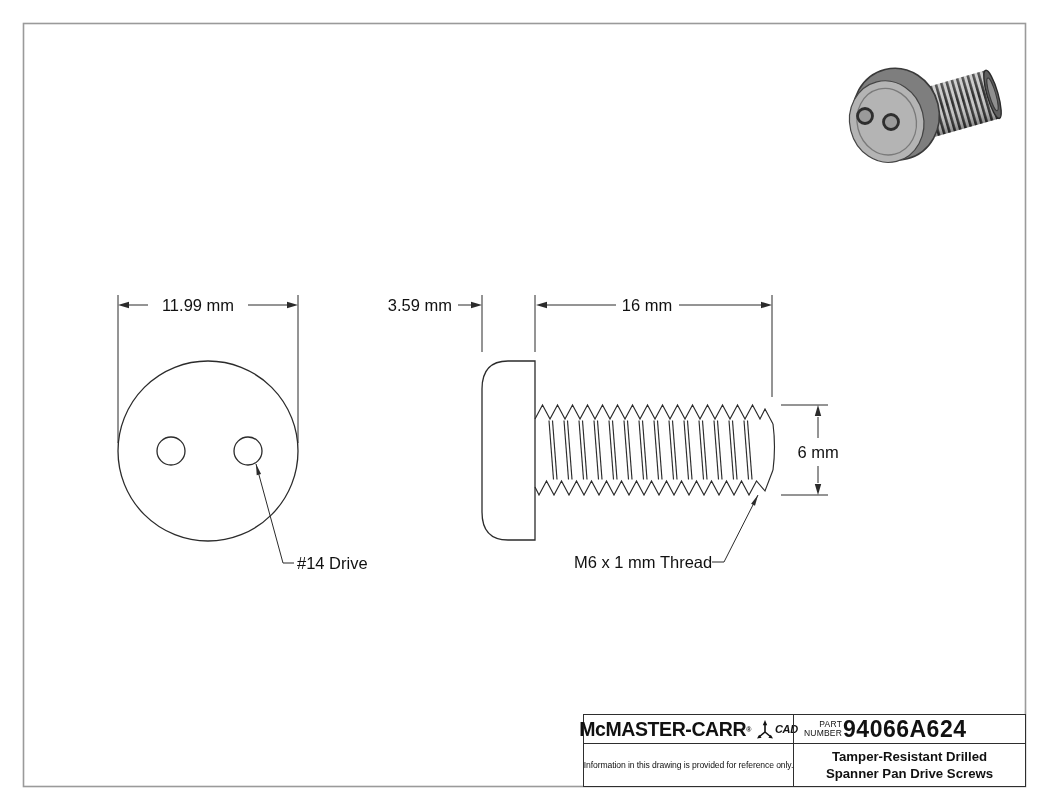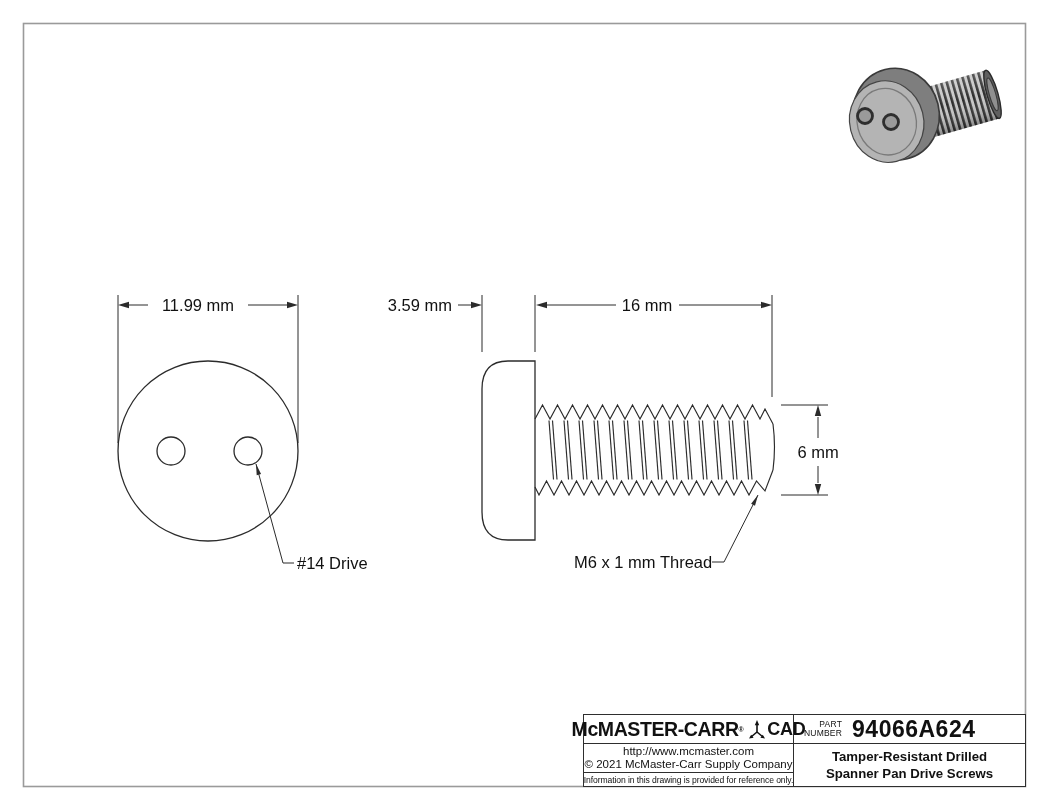--- a/index.html
+++ b/index.html
@@ -13,28 +13,28 @@
   .titleblock{position:absolute;left:583px;top:714px;width:443px;height:73px;
               box-sizing:border-box;border:1.5px solid #2e2e2e;background:#fff;
               display:flex;z-index:5;}
   .tb-left{width:209px;display:flex;flex-direction:column;box-sizing:border-box;}
   .tb-right{flex:1;border-left:1.5px solid #2e2e2e;display:flex;flex-direction:column;box-sizing:border-box;}
   .tb-logo-row{height:29px;display:flex;align-items:center;justify-content:center;
                border-bottom:1px solid #2e2e2e;box-sizing:border-box;gap:3px;}
   .brand{font-weight:bold;font-size:19.5px;letter-spacing:-0.4px;white-space:nowrap;}
   .reg{font-size:7px;vertical-align:super;position:relative;top:4px;}
   .cad-logo{display:flex;align-items:center;gap:1px;margin-left:2px;}
-  .cad-text{font-weight:bold;font-size:18px;letter-spacing:-0.3px;}
+  .cad-text{font-weight:bold;font-size:11px;letter-spacing:-0.3px;font-style:italic;}
   .tb-url-row{height:29px;border-bottom:1px solid #2e2e2e;box-sizing:border-box;
               display:flex;flex-direction:column;align-items:center;justify-content:center;
               font-size:11.5px;line-height:13px;}
   .tb-note{flex:1;display:flex;align-items:center;justify-content:center;
            font-size:8.6px;letter-spacing:-0.1px;white-space:nowrap;}
   .tb-pn-row{height:29px;border-bottom:1px solid #2e2e2e;box-sizing:border-box;
-             display:flex;align-items:center;justify-content:flex-start;padding-left:10px;gap:10px;}
+             display:flex;align-items:center;justify-content:flex-start;padding-left:10px;gap:1px;}
   .pn-label{font-size:8.5px;line-height:9px;text-align:right;letter-spacing:0.2px;}
   .pn{font-weight:bold;font-size:23px;letter-spacing:0.5px;}
   .tb-product{flex:1;display:flex;flex-direction:column;align-items:center;justify-content:center;
               font-size:13.2px;line-height:17px;text-align:center;font-weight:bold;}
 </style>
 </head>
 <body>
 
 <div class="stage">
 
@@ -173,24 +173,20 @@
             <line x1="9" y1="13" x2="3" y2="18"></line>
             <line x1="9" y1="13" x2="15" y2="18"></line>
             <polygon points="9,1 6.8,6.2 11.2,6.2" stroke="none"></polygon>
             <polygon points="1,19.5 5.6,18.8 3.2,15.7" stroke="none"></polygon>
             <polygon points="17,19.5 12.4,18.8 14.8,15.7" stroke="none"></polygon>
           </g>
         </svg>
         <span class="cad-text">CAD</span>
       </span>
     </div>
-    <div class="tb-url-row">
-      <div>http://www.mcmaster.com</div>
-      <div>© 2021 McMaster-Carr Supply Company</div>
-    </div>
     <div class="tb-note">Information in this drawing is provided for reference only.</div>
   </div>
   <div class="tb-right">
     <div class="tb-pn-row">
       <div class="pn-label">
         <div>PART</div>
         <div>NUMBER</div>
       </div>
       <div class="pn">94066A624</div>
     </div>

